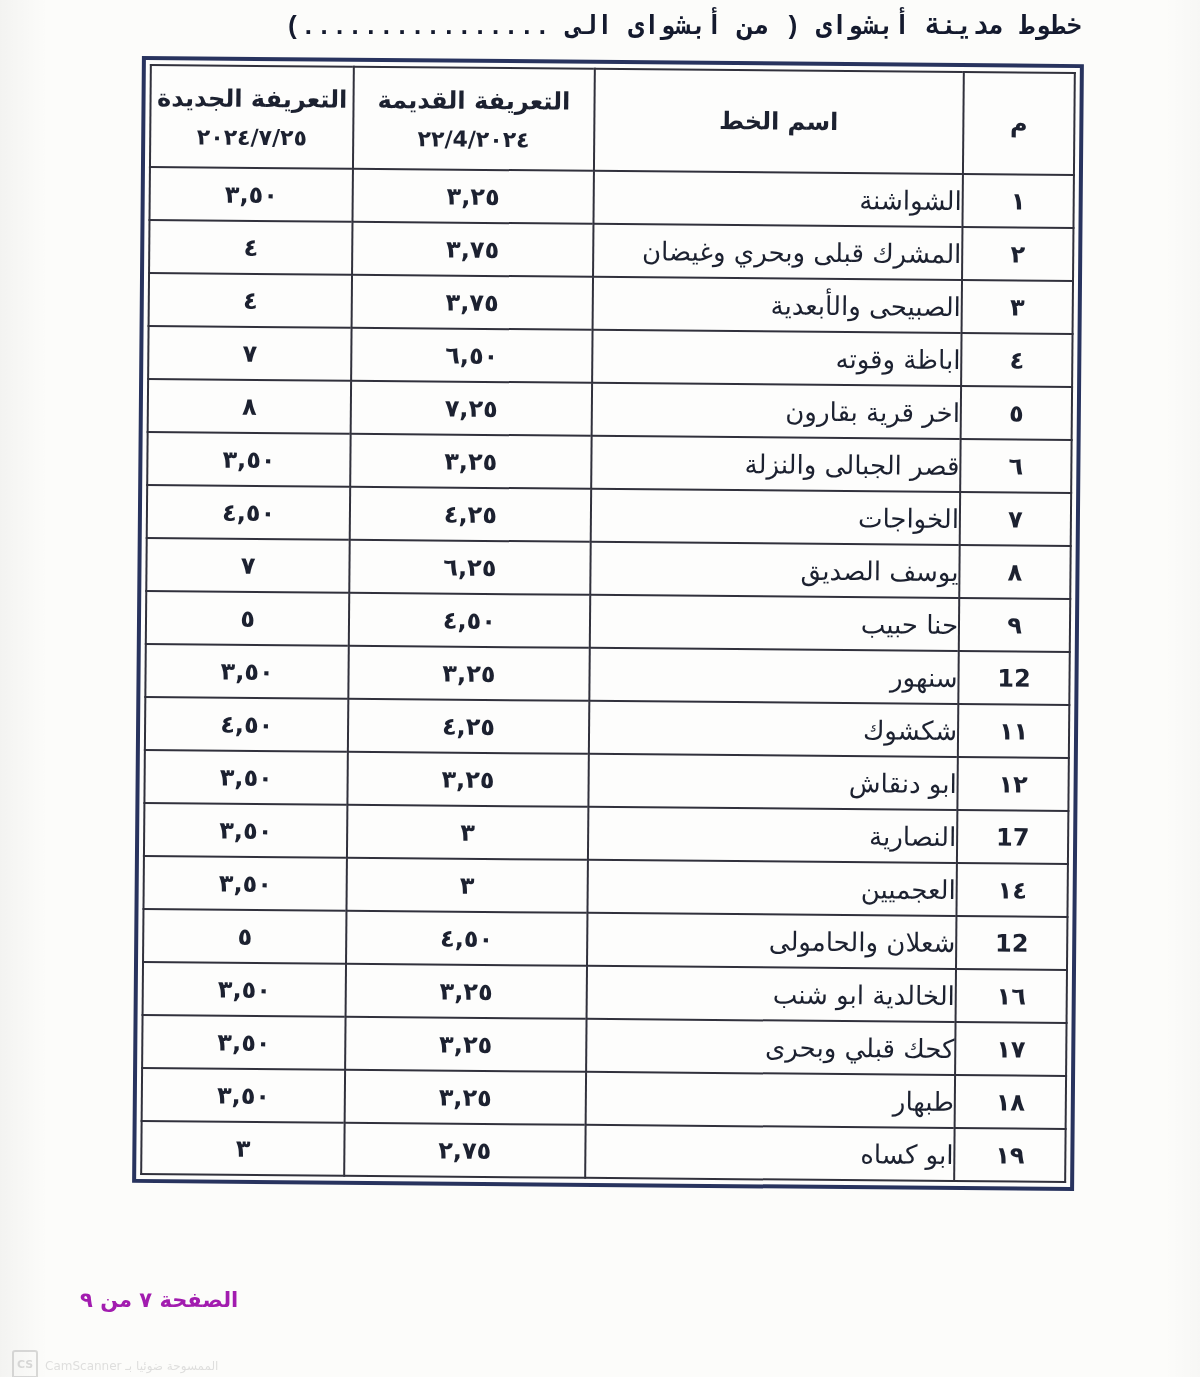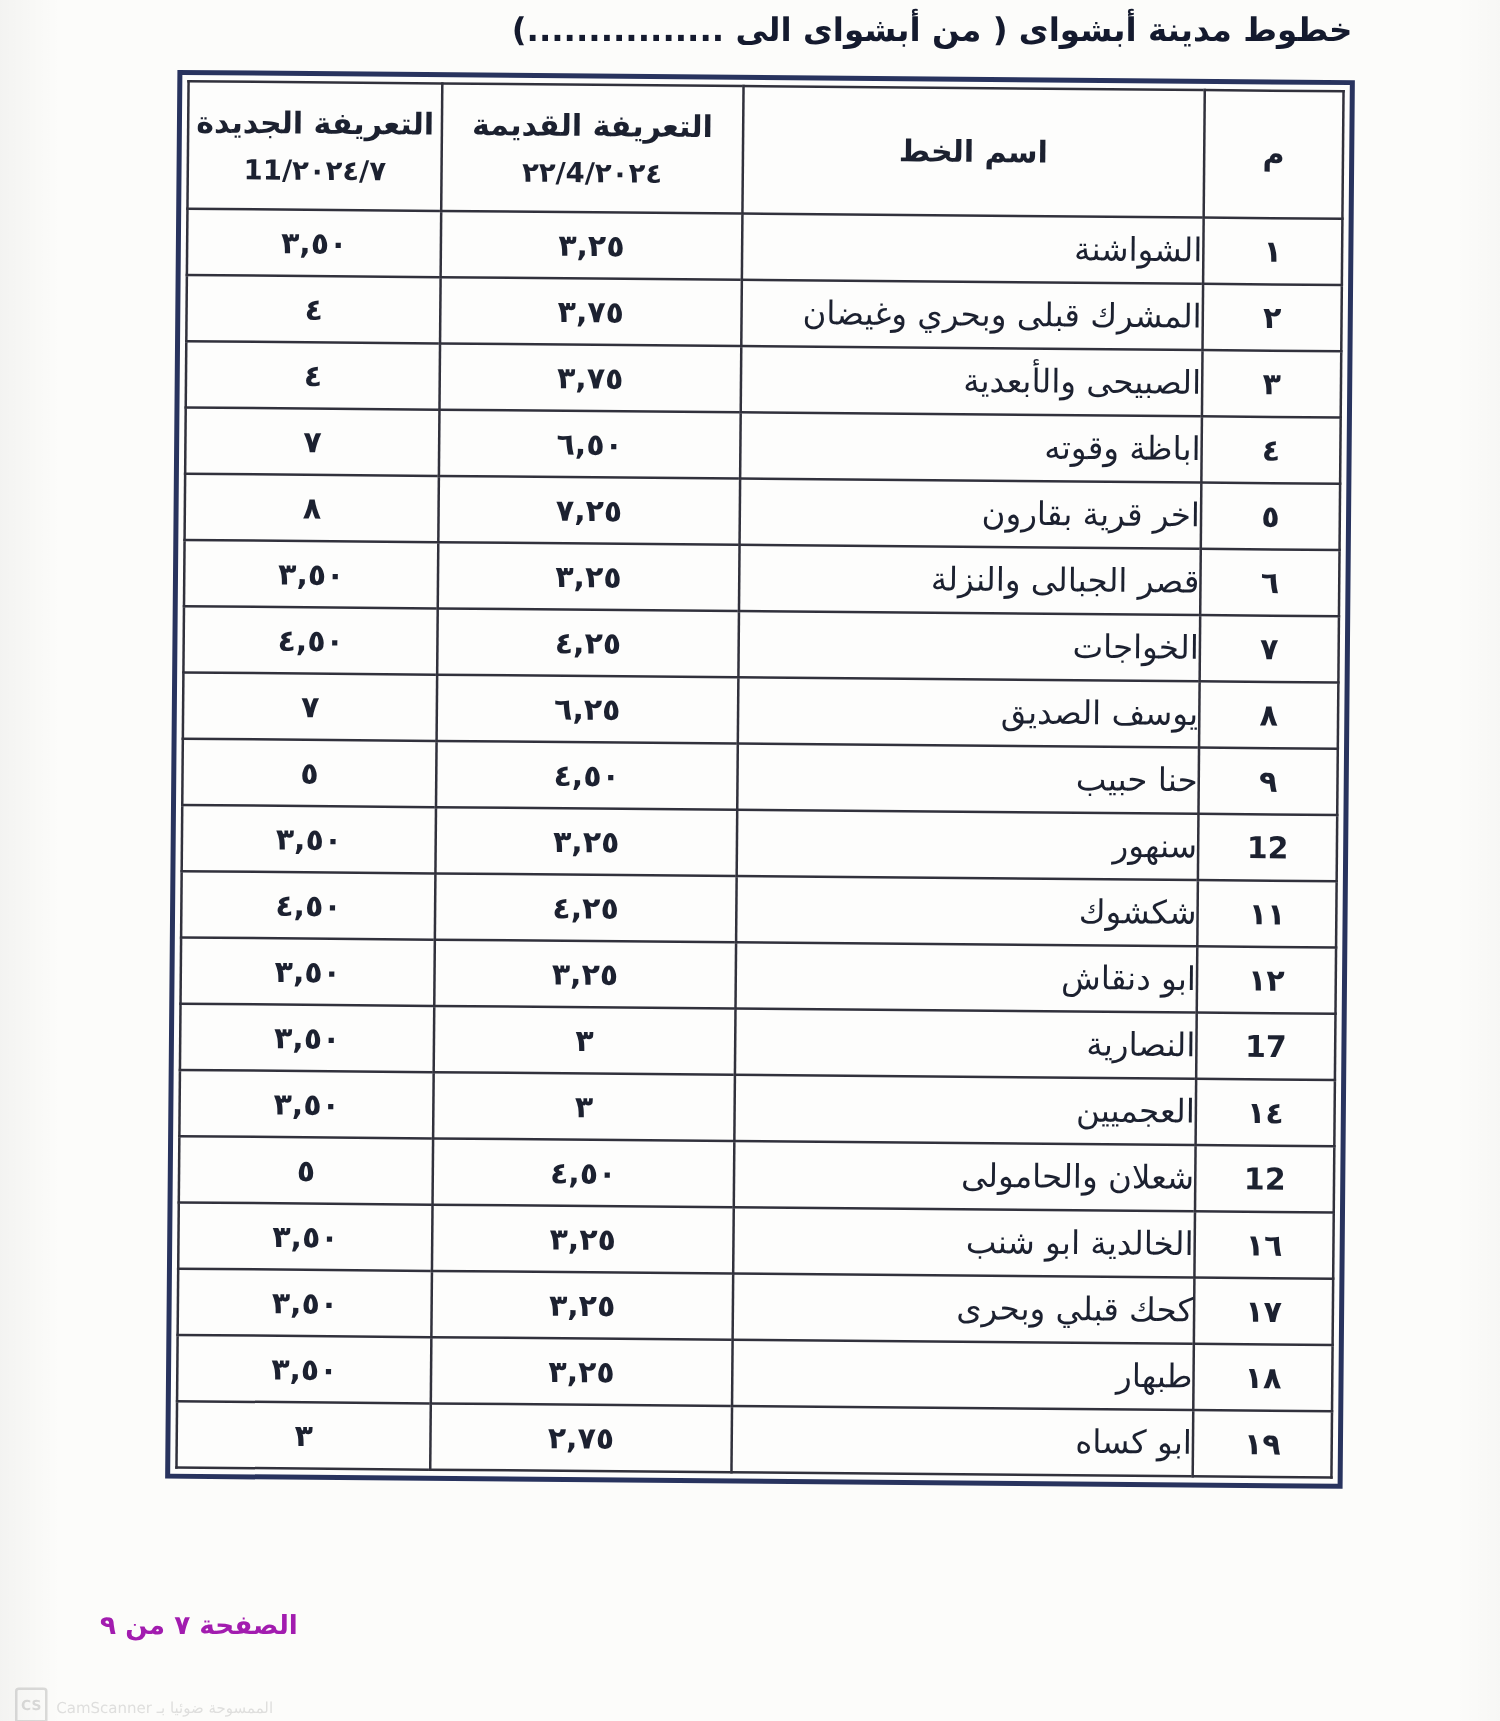--- a/index.html
+++ b/index.html
@@ -27,20 +27,21 @@
   .doc-title {
     position: absolute;
     top: 10px;
     right: 118px;
     direction: rtl;
     font-size: 26px;
     font-weight: bold;
     color: #141a2e;
     letter-spacing: 0.5px;
     white-space: nowrap;
+    font-family: Liberation Mono, monospace;
   }
   .table-frame {
     position: absolute;
     top: 60px;
     left: 137px;
     width: 942px;
     border: 4px solid #28335e;
     padding: 4px;
     background: #fdfdfc;
     transform: rotate(0.5deg);
@@ -162,21 +163,21 @@
         </th>
         <th>
           <div class="hdr-stack">
             <span>التعريفة القديمة</span>
             <span class="hdr-date">٢٠٢٤/4/٢٢</span>
           </div>
         </th>
         <th>
           <div class="hdr-stack">
             <span>التعريفة الجديدة</span>
-            <span class="hdr-date">٢٠٢٤/٧/11</span>
+            <span class="hdr-date">٢٠٢٤/٧/٢٥</span>
           </div>
         </th>
       </tr>
     </thead>
     <tbody id="rows-body">
   <tr>
     <td class="cell-idx">١</td>
     <td class="cell-name">الشواشنة</td>
     <td class="cell-old">٣,٢٥</td>
     <td class="cell-new">٣,٥٠</td>

